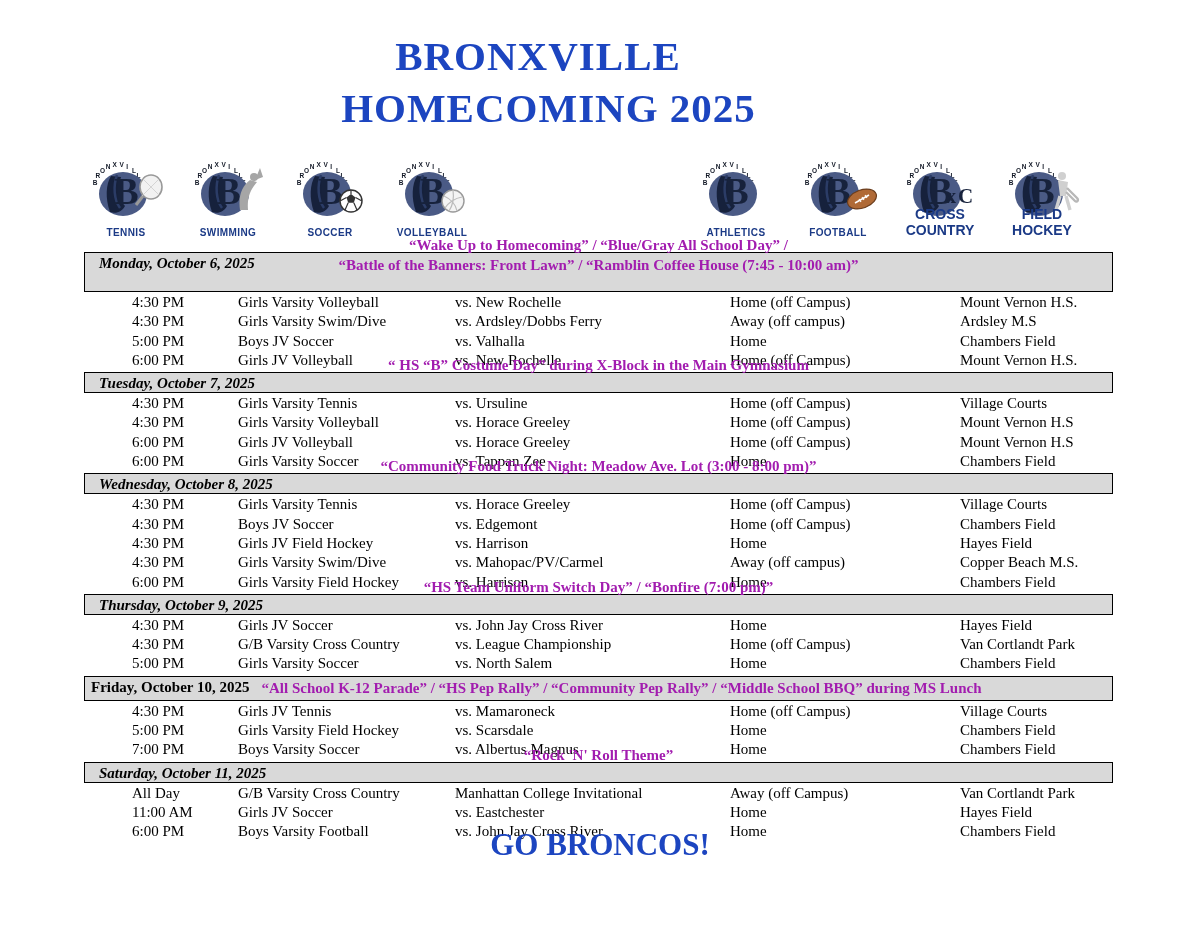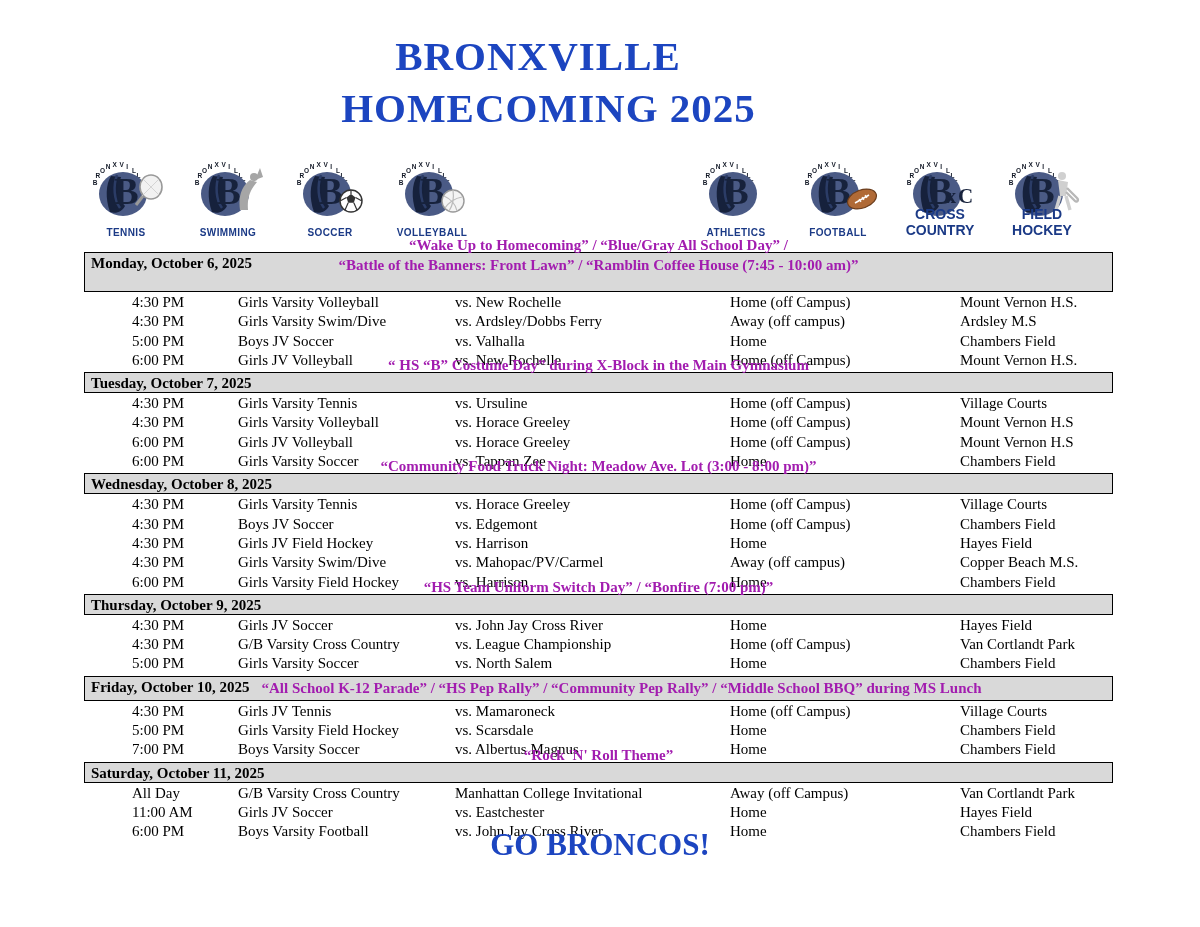--- a/index.html
+++ b/index.html
@@ -73,21 +73,21 @@
     background:#d9d9d9;
     padding:1px 6px 2px 6px;
     position:relative;
     min-height:21px;
   }
   .dayhdr .date{
     font-weight:bold;font-size:15px;line-height:19px;color:#000;
     white-space:nowrap;
   }
   .dayhdr.two-line{min-height:40px;}
-  .dayhdr.stacked .date{position:absolute;left:6px;top:1px;}
+  .dayhdr.stacked .date{position:absolute;left:14px;top:1px;font-style:italic;}
   .dayhdr .event{
     color:#a21caf;font-weight:bold;font-size:15px;line-height:20px;
     text-align:center;
   }
   .dayhdr.stacked .eventwrap{
     padding-left:0px;text-align:center;
   }
   .dayhdr.inline{
     display:flex;align-items:center;gap:12px;
   }

